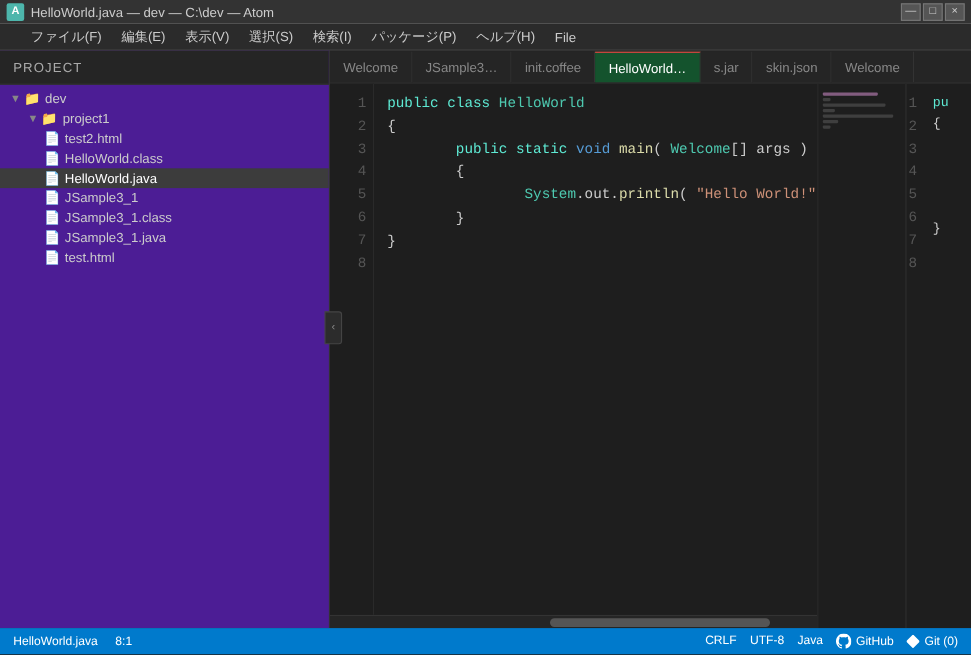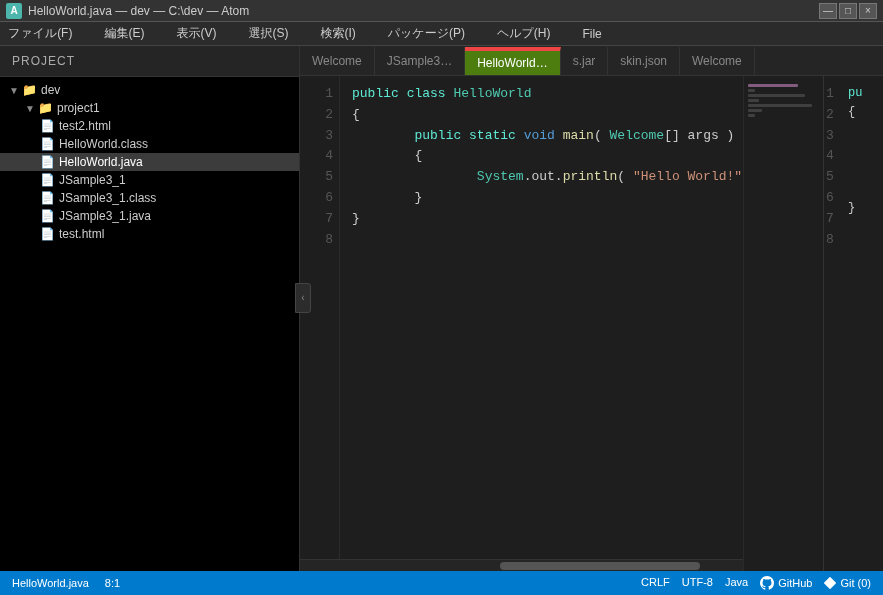--- a/index.html
+++ b/index.html
@@ -62,44 +62,44 @@
       align-items: center;
       justify-content: center;
     }
 
     
     #menu-bar {
       background: #2b2b2b;
       height: 24px;
       display: flex;
       align-items: center;
-      padding: 0 0;
+      padding: 0 20px;
       border-bottom: 1px solid #444;
-      gap: 16px;
+      gap: 2px;
     }
     .menu-item {
       padding: 2px 8px;
       color: #ccc;
       cursor: pointer;
       font-size: 12px;
       white-space: nowrap;
     }
 
     
     #main-area {
       display: flex;
       flex: 1;
       overflow: hidden;
     }
 
     
     #sidebar {
       width: 300px;
       min-width: 300px;
-      background: #000000;
+      background: #4c1d95;
       border-right: 1px solid #333;
       display: flex;
       flex-direction: column;
       overflow: hidden;
     }
     #sidebar-header {
       padding: 8px 12px;
       font-size: 12px;
       color: #aaa;
       text-transform: uppercase;
@@ -164,23 +164,23 @@
       color: #888;
       cursor: pointer;
       border-right: 1px solid #333;
       height: 28px;
       display: flex;
       align-items: center;
       white-space: nowrap;
       background: #252525;
     }
     .tab.active {
-      background: #4d7c0f;
+      background: #14532d;
       color: #fff;
-      border-top: 4px solid #ef4444;
+      border-top: 1px solid #ef4444;
     }
 
     
     #editor-container {
       flex: 1;
       display: flex;
       overflow: hidden;
       position: relative;
     }
     #editor-main {
@@ -430,20 +430,23 @@
   <div id="collapse-btn">‹</div>
 
   <div id="editor-section">
 
     <div id="tabs-bar">
       <div class="tab">
         <span>Welcome</span>
       </div>
       <div class="tab">
         <span>JSample3…</span>
+      </div>
+      <div class="tab">
+        <span>init.coffee</span>
       </div>
       <div class="tab active">
         <span>HelloWorld…</span>
       </div>
       <div class="tab">
         <span>s.jar</span>
       </div>
       <div class="tab">
         <span>skin.json</span>
       </div>

